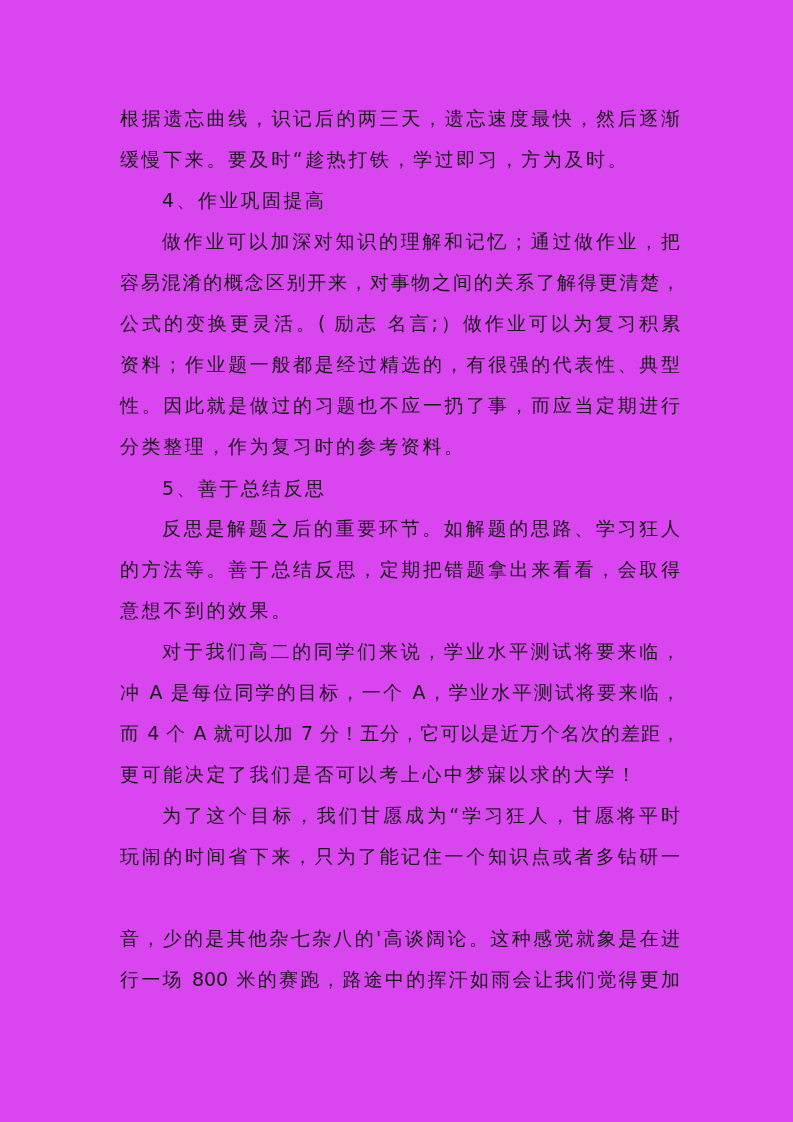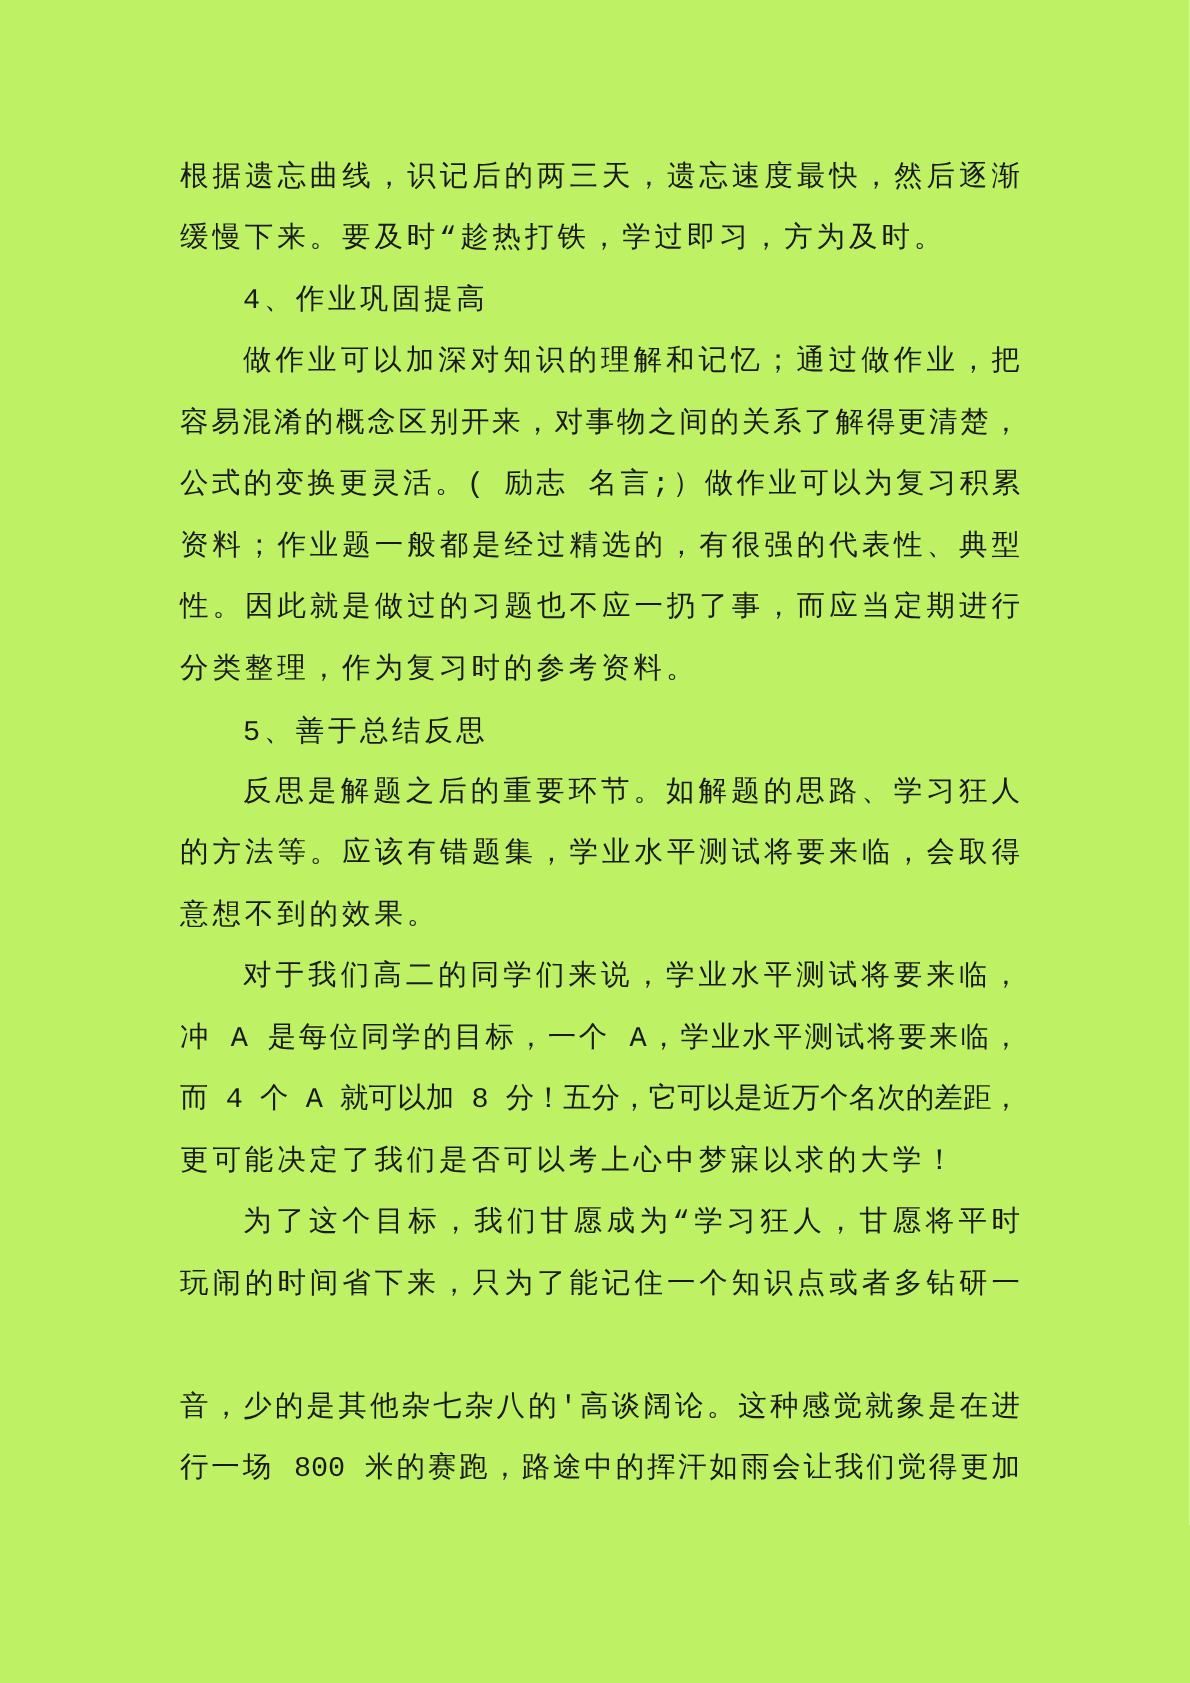--- a/index.html
+++ b/index.html
@@ -14,22 +14,21 @@
       overflow: hidden;
       font-family: "DejaVu Sans", "Liberation Sans", sans-serif;
       color: #111111;
     }
     .page {
       position: absolute;
       left: 0;
       top: 0;
       width: 793px;
       height: 1122px;
-      background: #bef264;
-      font-family: Liberation Mono, monospace;
+      background: #d946ef;
     }
     .line {
       position: absolute;
       left: 120px;
       width: 560px;
       height: 28px;
       font-size: 19px;
       line-height: 28px;
       white-space: nowrap;
       letter-spacing: 2.6px;
@@ -56,23 +55,23 @@
   <div class="line" style="top:145px">缓慢下来。要及时“趁热打铁，学过即习，方为及时。</div>
   <div class="line indent heading" style="top:186px">4、作业巩固提高</div>
   <div class="line indent justify" style="top:227px">做作业可以加深对知识的理解和记忆；通过做作业，把</div>
   <div class="line justify" style="top:268px">容易混淆的概念区别开来，对事物之间的关系了解得更清楚，</div>
   <div class="line justify" style="top:309px">公式的变换更灵活。( 励志 名言;）做作业可以为复习积累</div>
   <div class="line justify" style="top:350px">资料；作业题一般都是经过精选的，有很强的代表性、典型</div>
   <div class="line justify" style="top:391px">性。因此就是做过的习题也不应一扔了事，而应当定期进行</div>
   <div class="line" style="top:432px">分类整理，作为复习时的参考资料。</div>
   <div class="line indent heading" style="top:474px">5、善于总结反思</div>
   <div class="line indent justify" style="top:514px">反思是解题之后的重要环节。如解题的思路、学习狂人</div>
-  <div class="line justify" style="top:555px">的方法等。应该有错题集，学业水平测试将要来临，会取得</div>
+  <div class="line justify" style="top:555px">的方法等。善于总结反思，定期把错题拿出来看看，会取得</div>
   <div class="line indent justify" style="top:637px">对于我们高二的同学们来说，学业水平测试将要来临，</div>
   <div class="line" style="top:596px">意想不到的效果。</div>
   <div class="line justify" style="top:678px">冲 A 是每位同学的目标，一个 A，学业水平测试将要来临，</div>
-  <div class="line justify" style="top:719px">而 4 个 A 就可以加 8 分！五分，它可以是近万个名次的差距，</div>
+  <div class="line justify" style="top:719px">而 4 个 A 就可以加 7 分！五分，它可以是近万个名次的差距，</div>
   <div class="line" style="top:760px">更可能决定了我们是否可以考上心中梦寐以求的大学！</div>
   <div class="line indent justify" style="top:801px">为了这个目标，我们甘愿成为“学习狂人，甘愿将平时</div>
   <div class="line justify" style="top:842px">玩闹的时间省下来，只为了能记住一个知识点或者多钻研一</div>
   <div class="line justify" style="top:924px">音，少的是其他杂七杂八的'高谈阔论。这种感觉就象是在进</div>
   <div class="line justify" style="top:965px">行一场 800 米的赛跑，路途中的挥汗如雨会让我们觉得更加</div>
 </div>
 
 </body></html>

